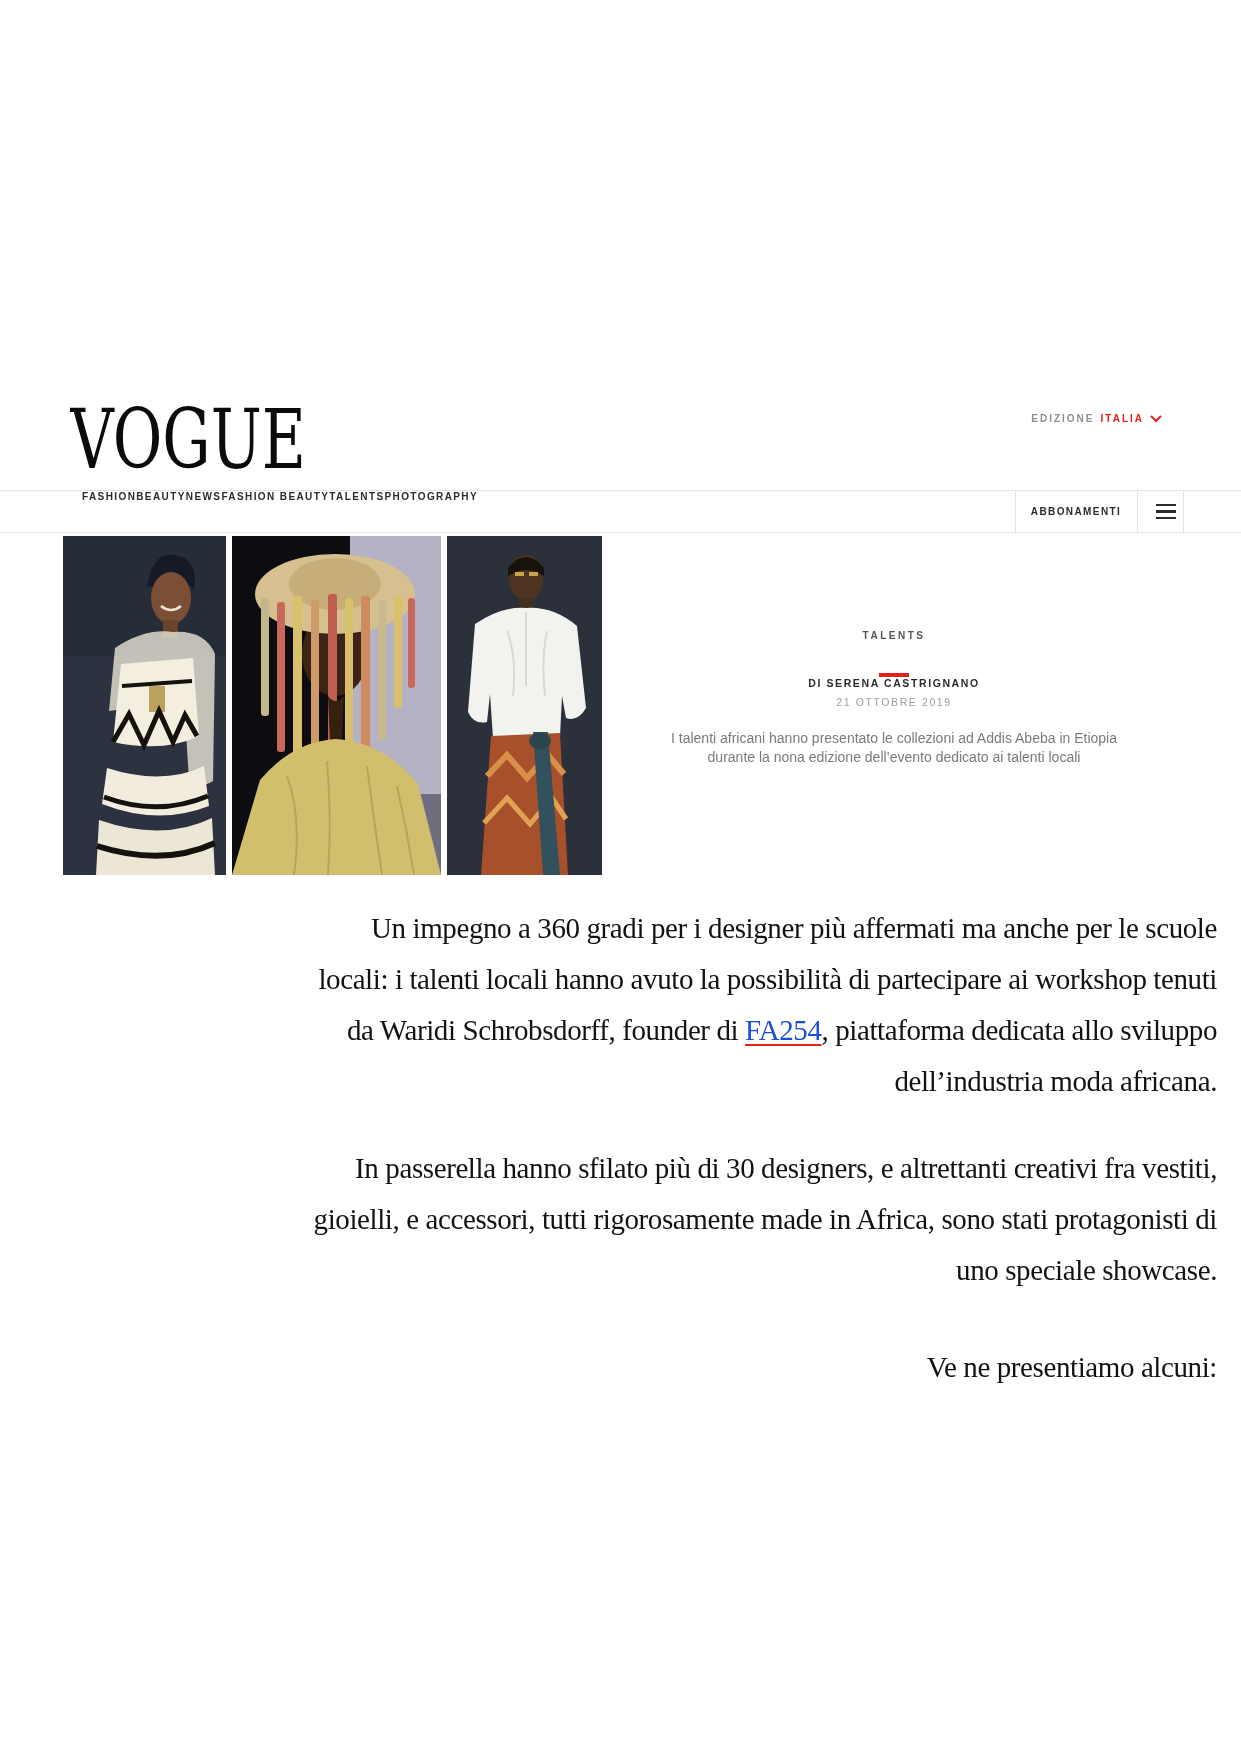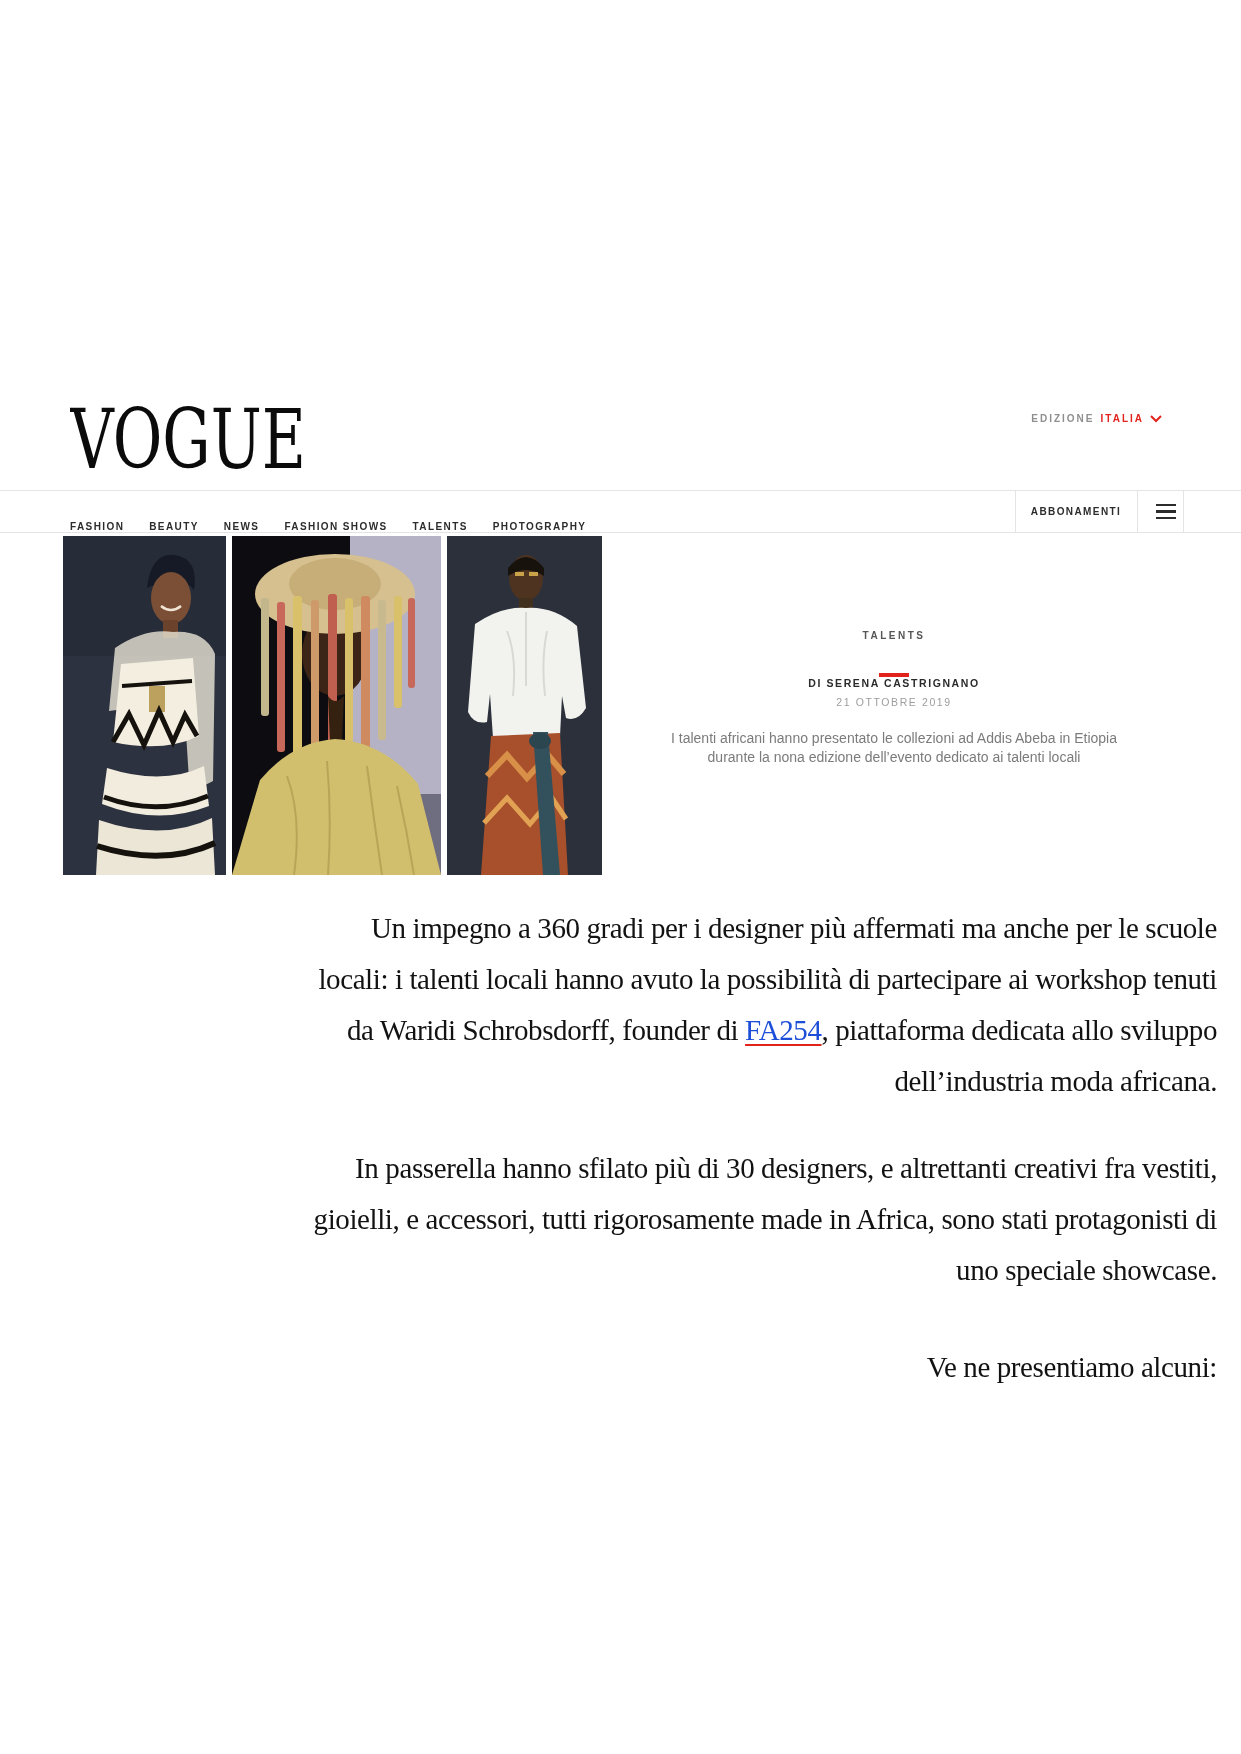--- a/index.html
+++ b/index.html
@@ -10,21 +10,21 @@
   .logo{position:absolute;left:70px;top:406px;width:236px;height:66px;cursor:pointer;}
   .edition{position:absolute;top:406px;right:79px;display:flex;align-items:center;gap:6px;
            font-size:10px;font-weight:700;letter-spacing:2px;margin-top:7px;}
   .edition .ed-label{color:#8f8f8f;}
   .edition .ed-value{color:#e2231c;}
   .edition svg{display:block;}
 
   
   .navbar{position:absolute;left:0;right:0;top:490px;height:41px;
           border-top:1px solid #e4e4e4;border-bottom:1px solid #e4e4e4;background:#fff;}
-  .nav-items{position:absolute;left:70px;top:0;bottom:0;display:flex;align-items:flex-end;gap:25px;}
+  .nav-items{position:absolute;left:82px;top:0;bottom:0;display:flex;align-items:flex-start;}
   .nav-item{font-size:10px;font-weight:700;letter-spacing:1.4px;color:#2c2c2c;cursor:pointer;white-space:nowrap;}
   .nav-divider{position:absolute;top:0;bottom:0;width:1px;background:#e4e4e4;}
   .subscribe{position:absolute;left:1015px;width:122px;top:0;bottom:0;display:flex;
              align-items:center;justify-content:center;font-size:10px;font-weight:700;
              letter-spacing:1.4px;color:#2c2c2c;cursor:pointer;}
   .burger{position:absolute;left:1148px;width:35px;top:0;bottom:0;display:flex;flex-direction:column;
           align-items:center;justify-content:center;gap:4px;cursor:pointer;}
   .burger span{display:block;width:20px;height:2.5px;background:#2c2c2c;}
 
   
@@ -70,21 +70,21 @@
     <svg width="12" height="8" viewBox="0 0 12 8">
       <polyline points="1,1 6,6 11,1" fill="none" stroke="#e2231c" stroke-width="2"></polyline>
     </svg>
   </div>
 
   <nav class="navbar">
     <div class="nav-items">
       <span class="nav-item">FASHION</span>
       <span class="nav-item">BEAUTY</span>
       <span class="nav-item">NEWS</span>
-      <span class="nav-item">FASHION SHOWS</span>
+      <span class="nav-item">FASHION BEAUTY</span>
       <span class="nav-item">TALENTS</span>
       <span class="nav-item">PHOTOGRAPHY</span>
     </div>
     <div class="nav-divider" style="left:1015px"></div>
     <div class="subscribe">ABBONAMENTI</div>
     <div class="nav-divider" style="left:1137px"></div>
     <div class="burger">
       <span></span>
         <span></span>
         <span></span>

